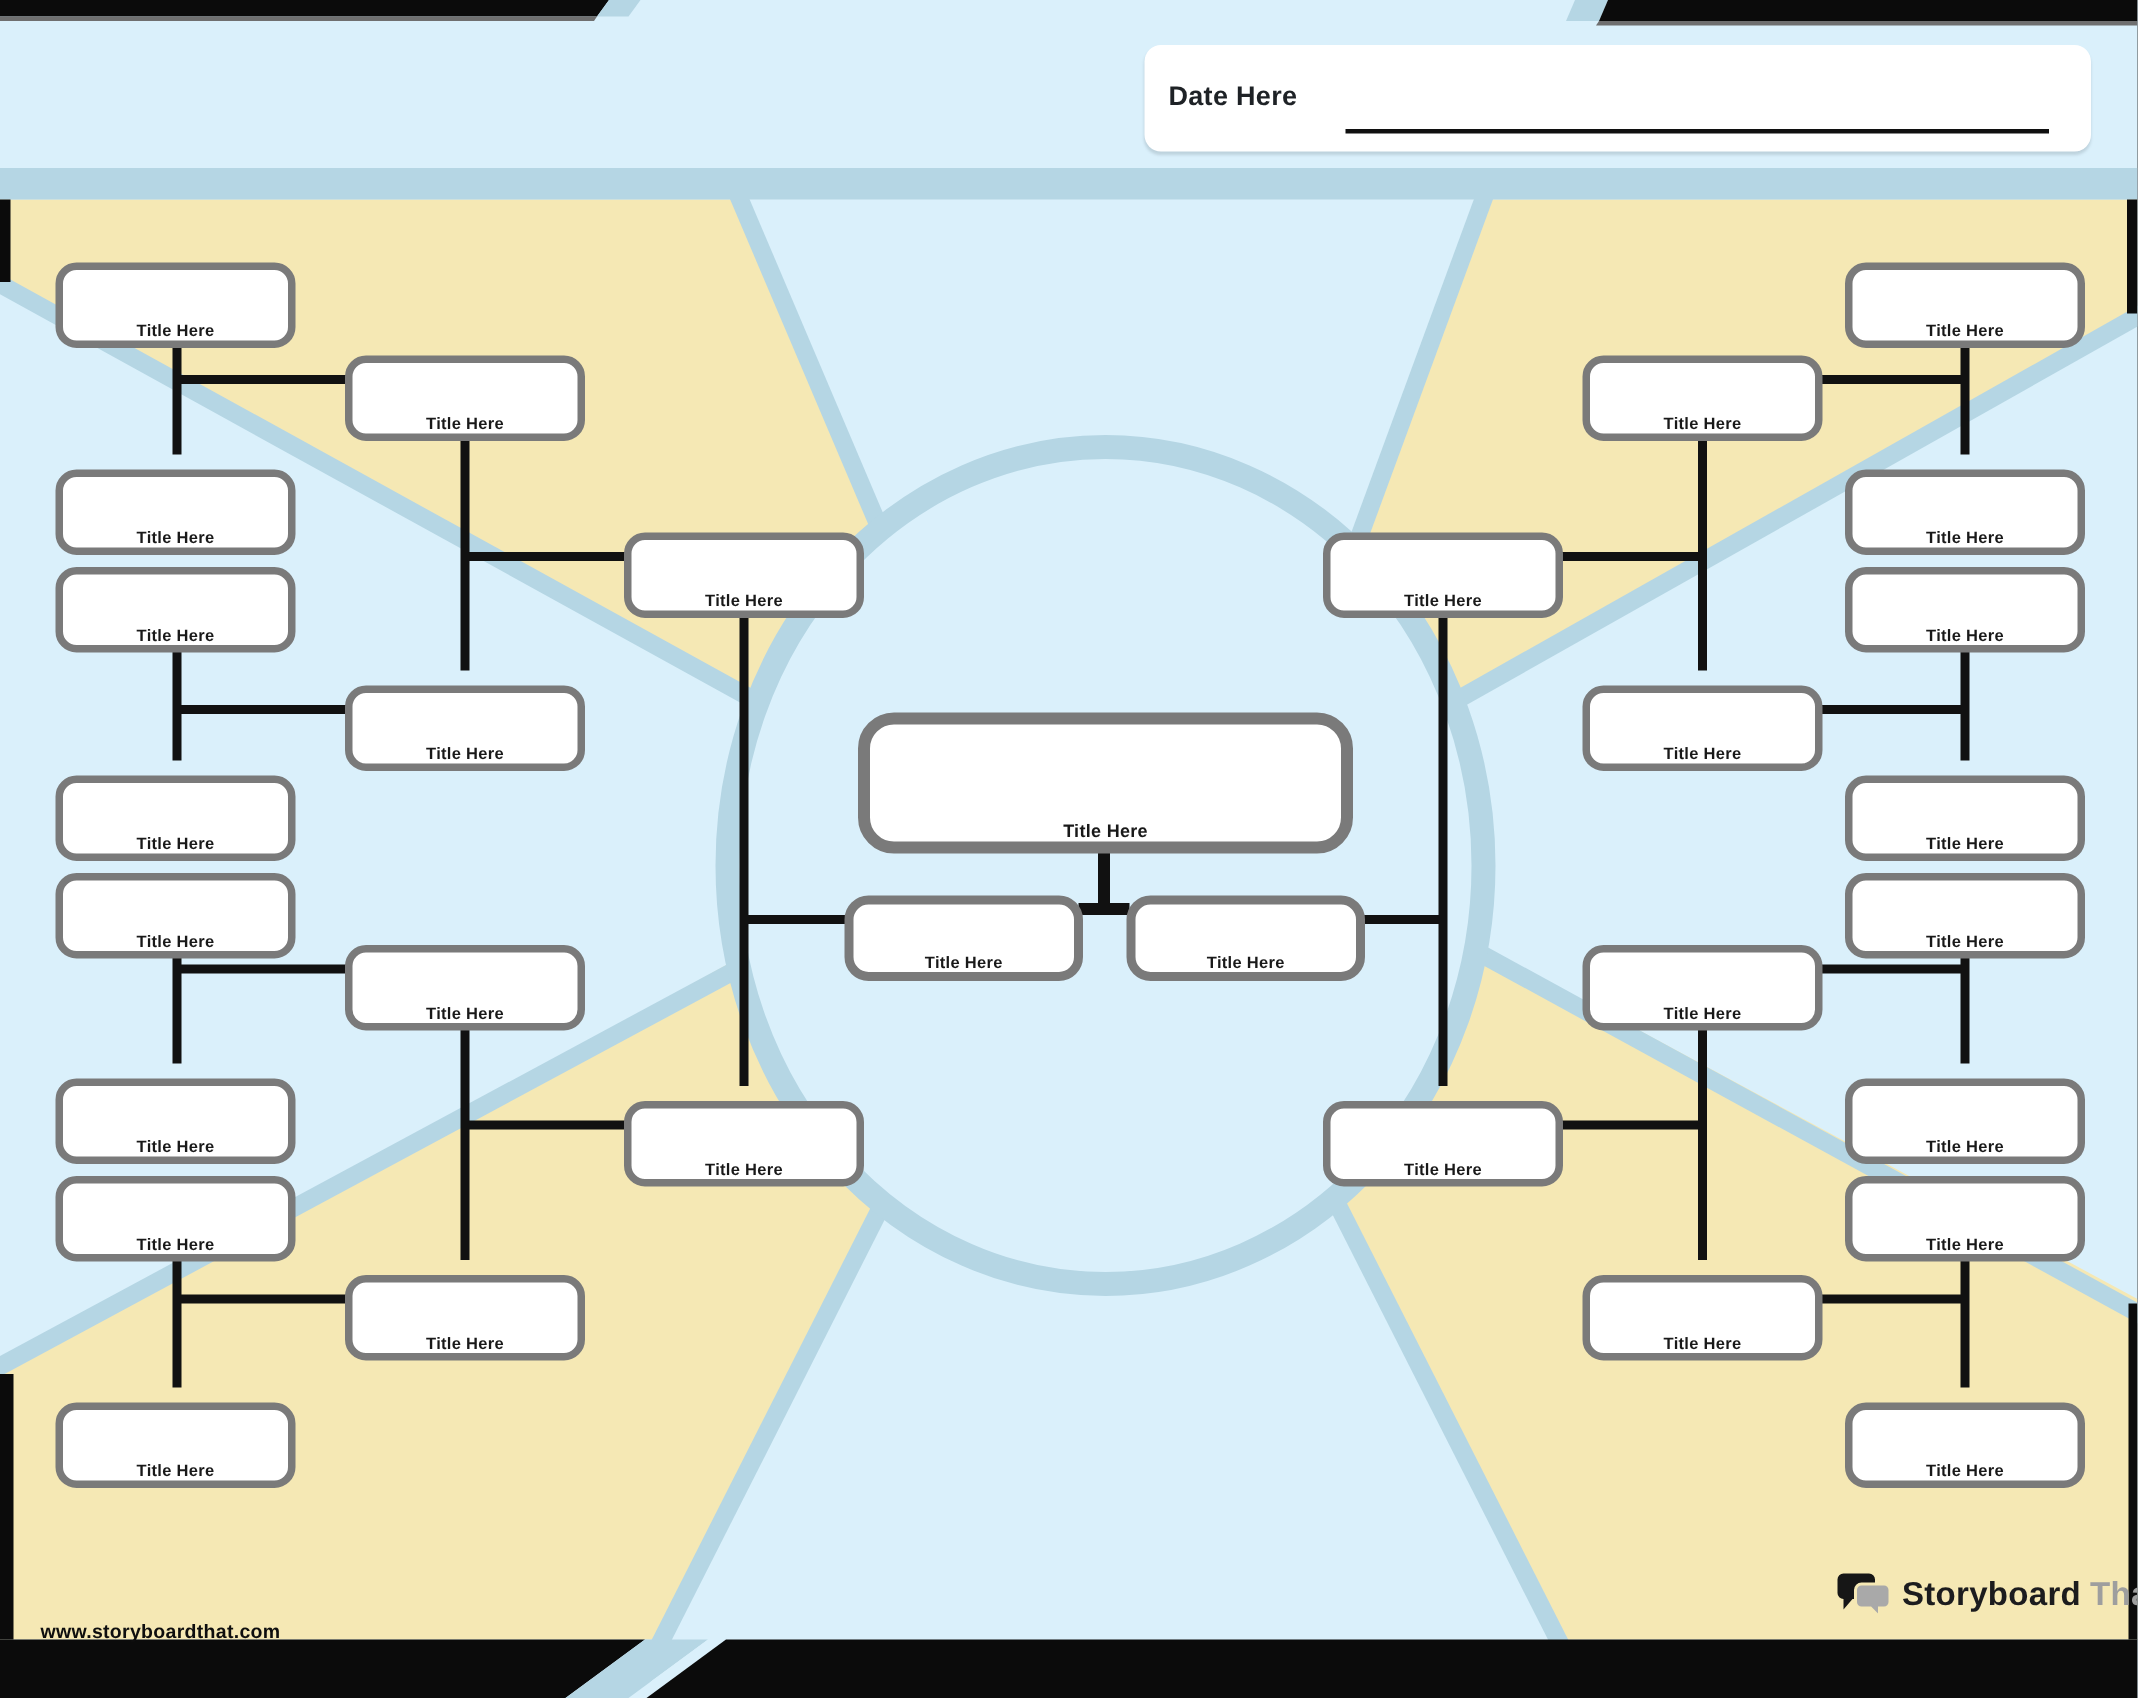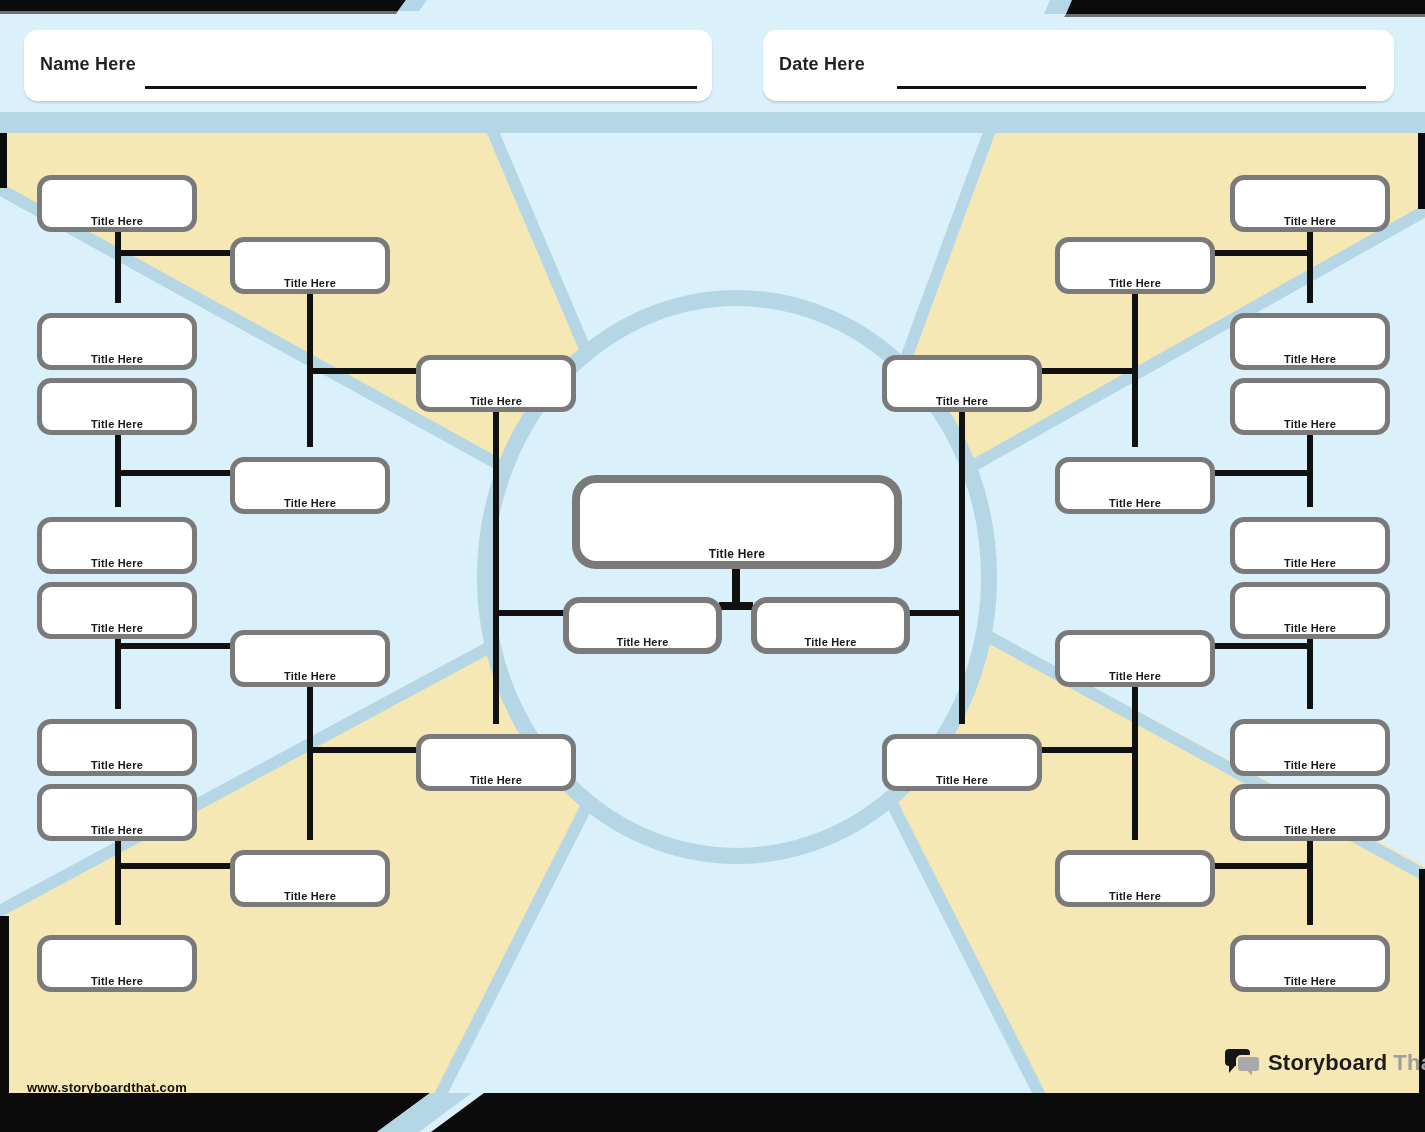--- a/index.html
+++ b/index.html
@@ -110,25 +110,21 @@
       <polygon class="f-base" points="472,1093 484,1093 431,1132 419,1132"></polygon>
       <polygon class="f-black" points="484,1093 1425,1093 1425,1132 431,1132"></polygon>
 
       <rect class="f-black" x="0" y="133" width="7" height="55"></rect>
       <rect class="f-black" x="0" y="916" width="9" height="177"></rect>
       <rect class="f-black" x="1418" y="133" width="7" height="76"></rect>
       <rect class="f-black" x="1419" y="869" width="6" height="224"></rect>
     </g>
   </svg>
 
-  <div class="hcard" style="left:24px;width:688px;">
-    <span class="hlabel">Name Here</span>
-    <div class="uline" style="left:121px;width:552px;"></div>
-  </div>
-  <div class="hcard" style="left:763px;width:631px;">
+  <div class="hcard" style="left:763px;width:631px;border-radius:11px;">
     <span class="hlabel">Date Here</span>
     <div class="uline" style="left:134px;width:469px;"></div>
   </div>
 
   <div id="tree-layer">
       <div class="tbox" style="left: 37px; top: 163px; width: 160px; height: 57px;">
         <span>Title Here</span>
       </div>
       <div class="tbox" style="left: 37px; top: 301px; width: 160px; height: 57px;">
         <span>Title Here</span>

